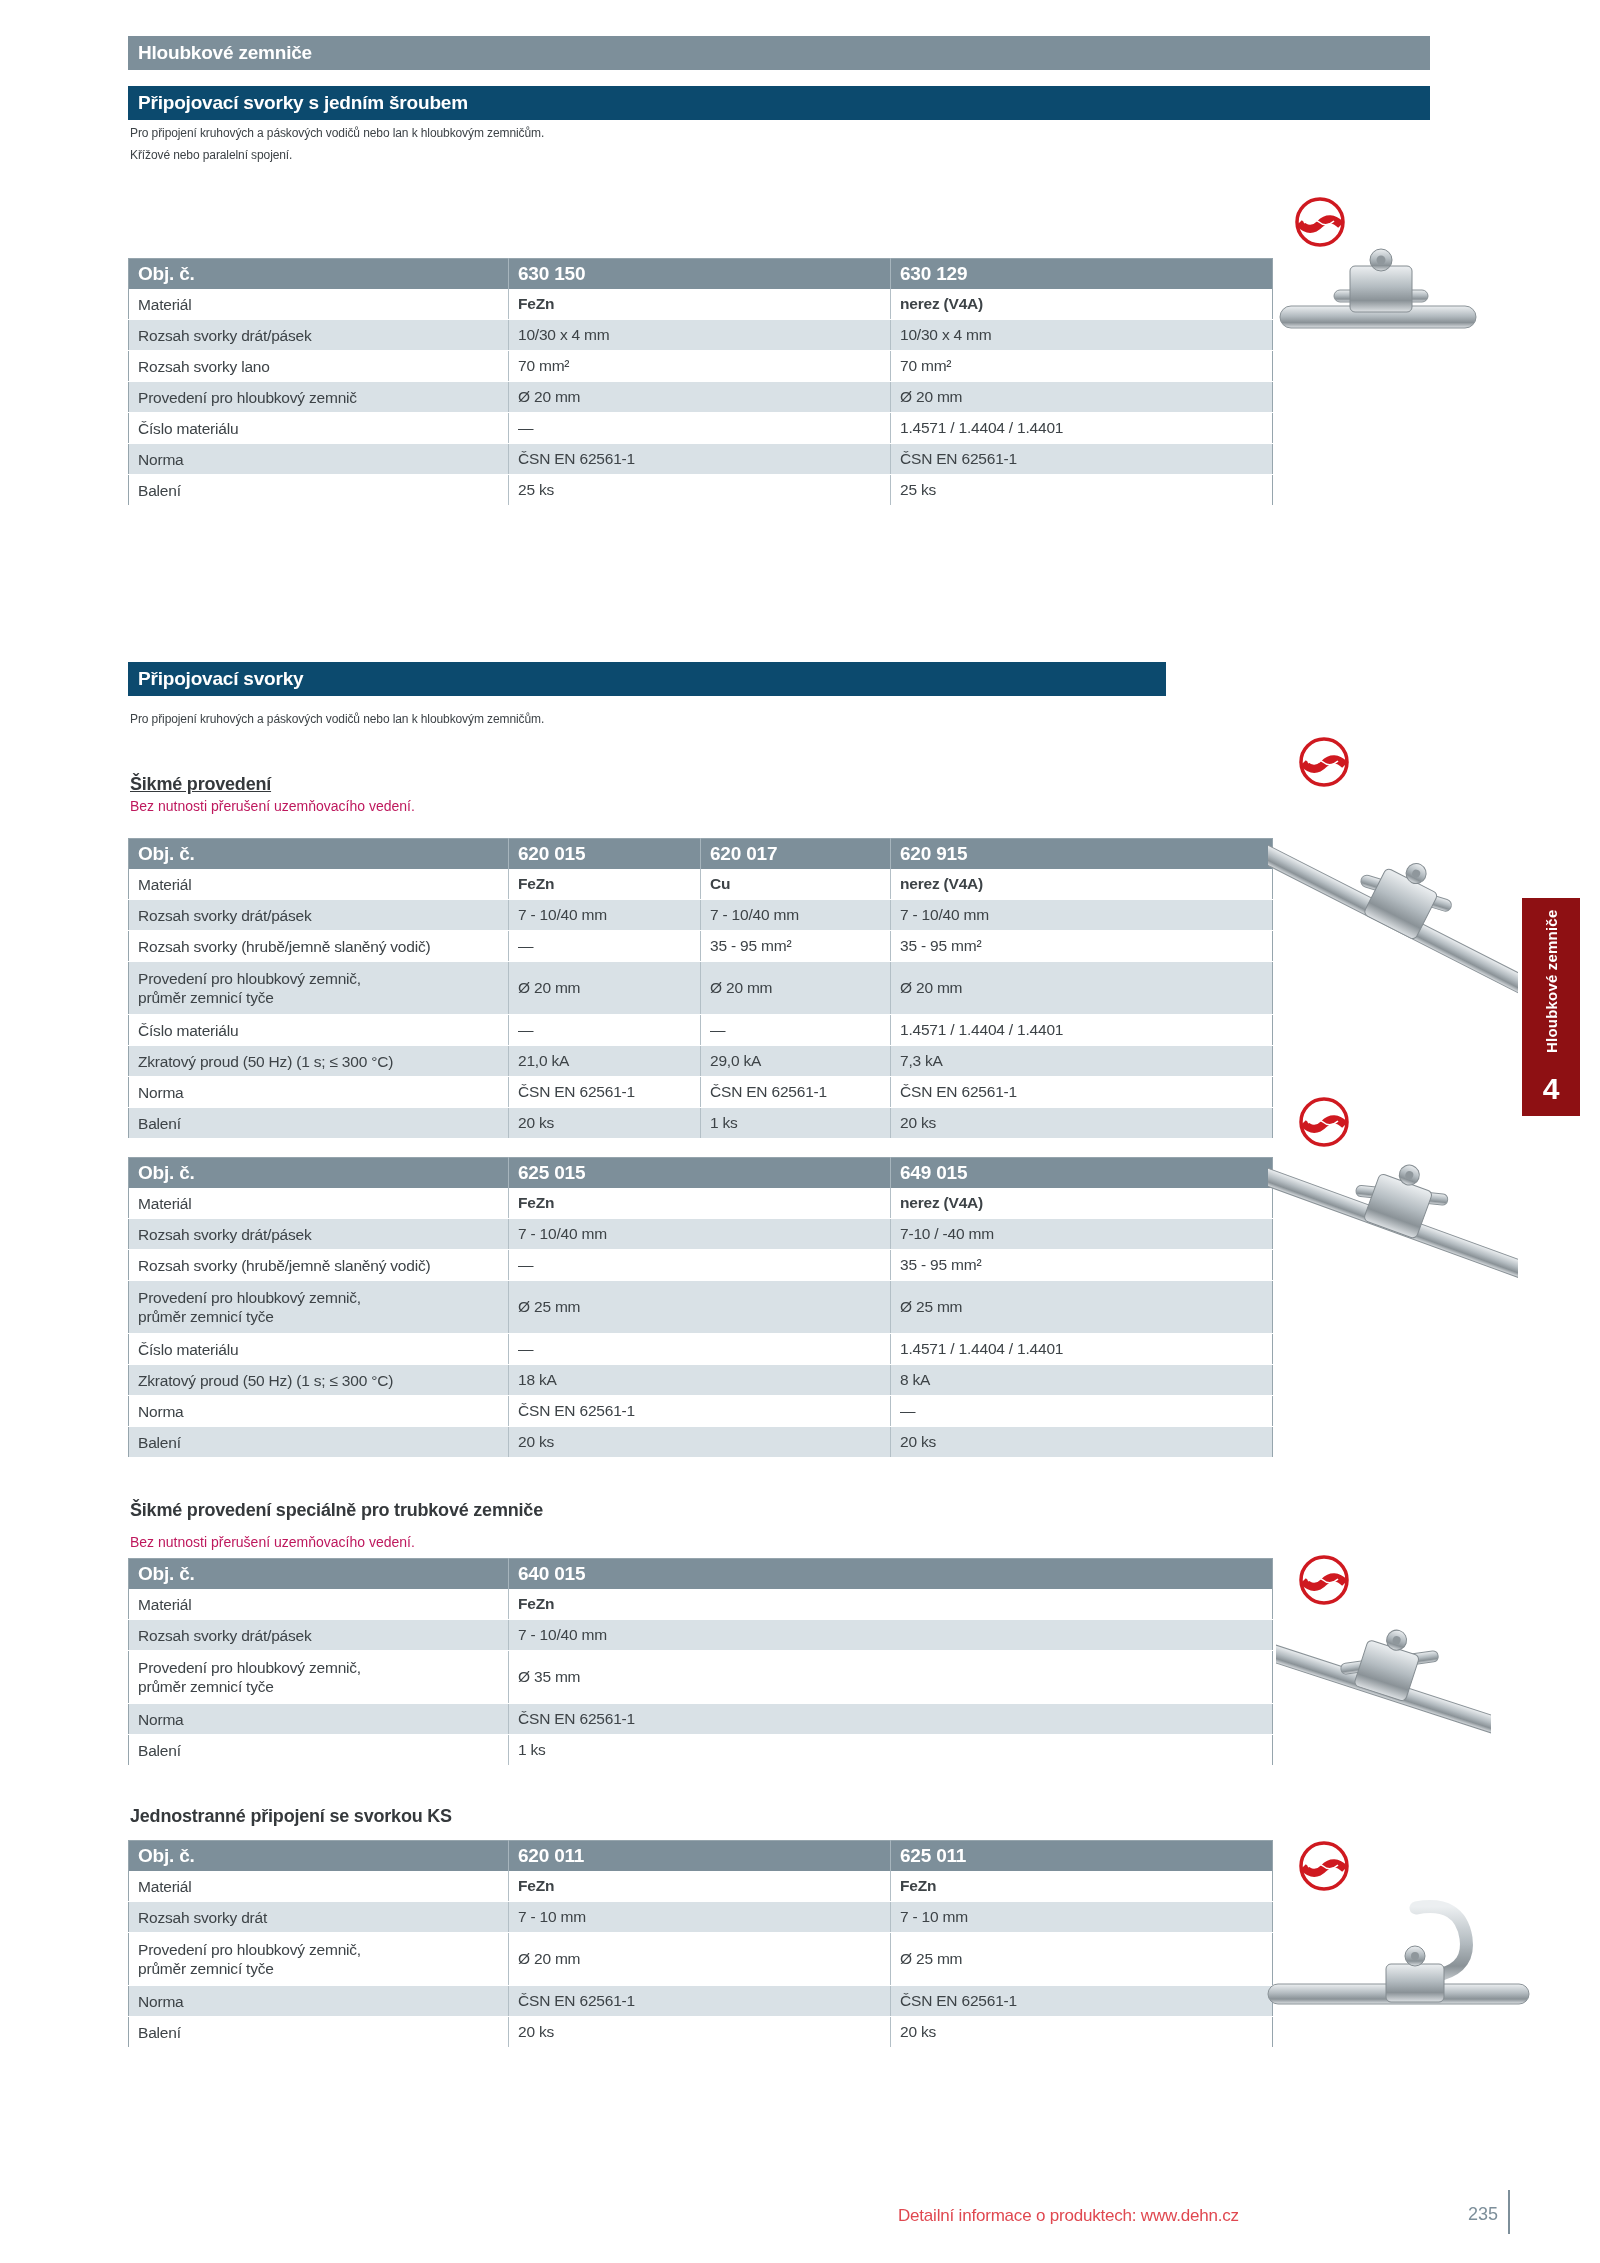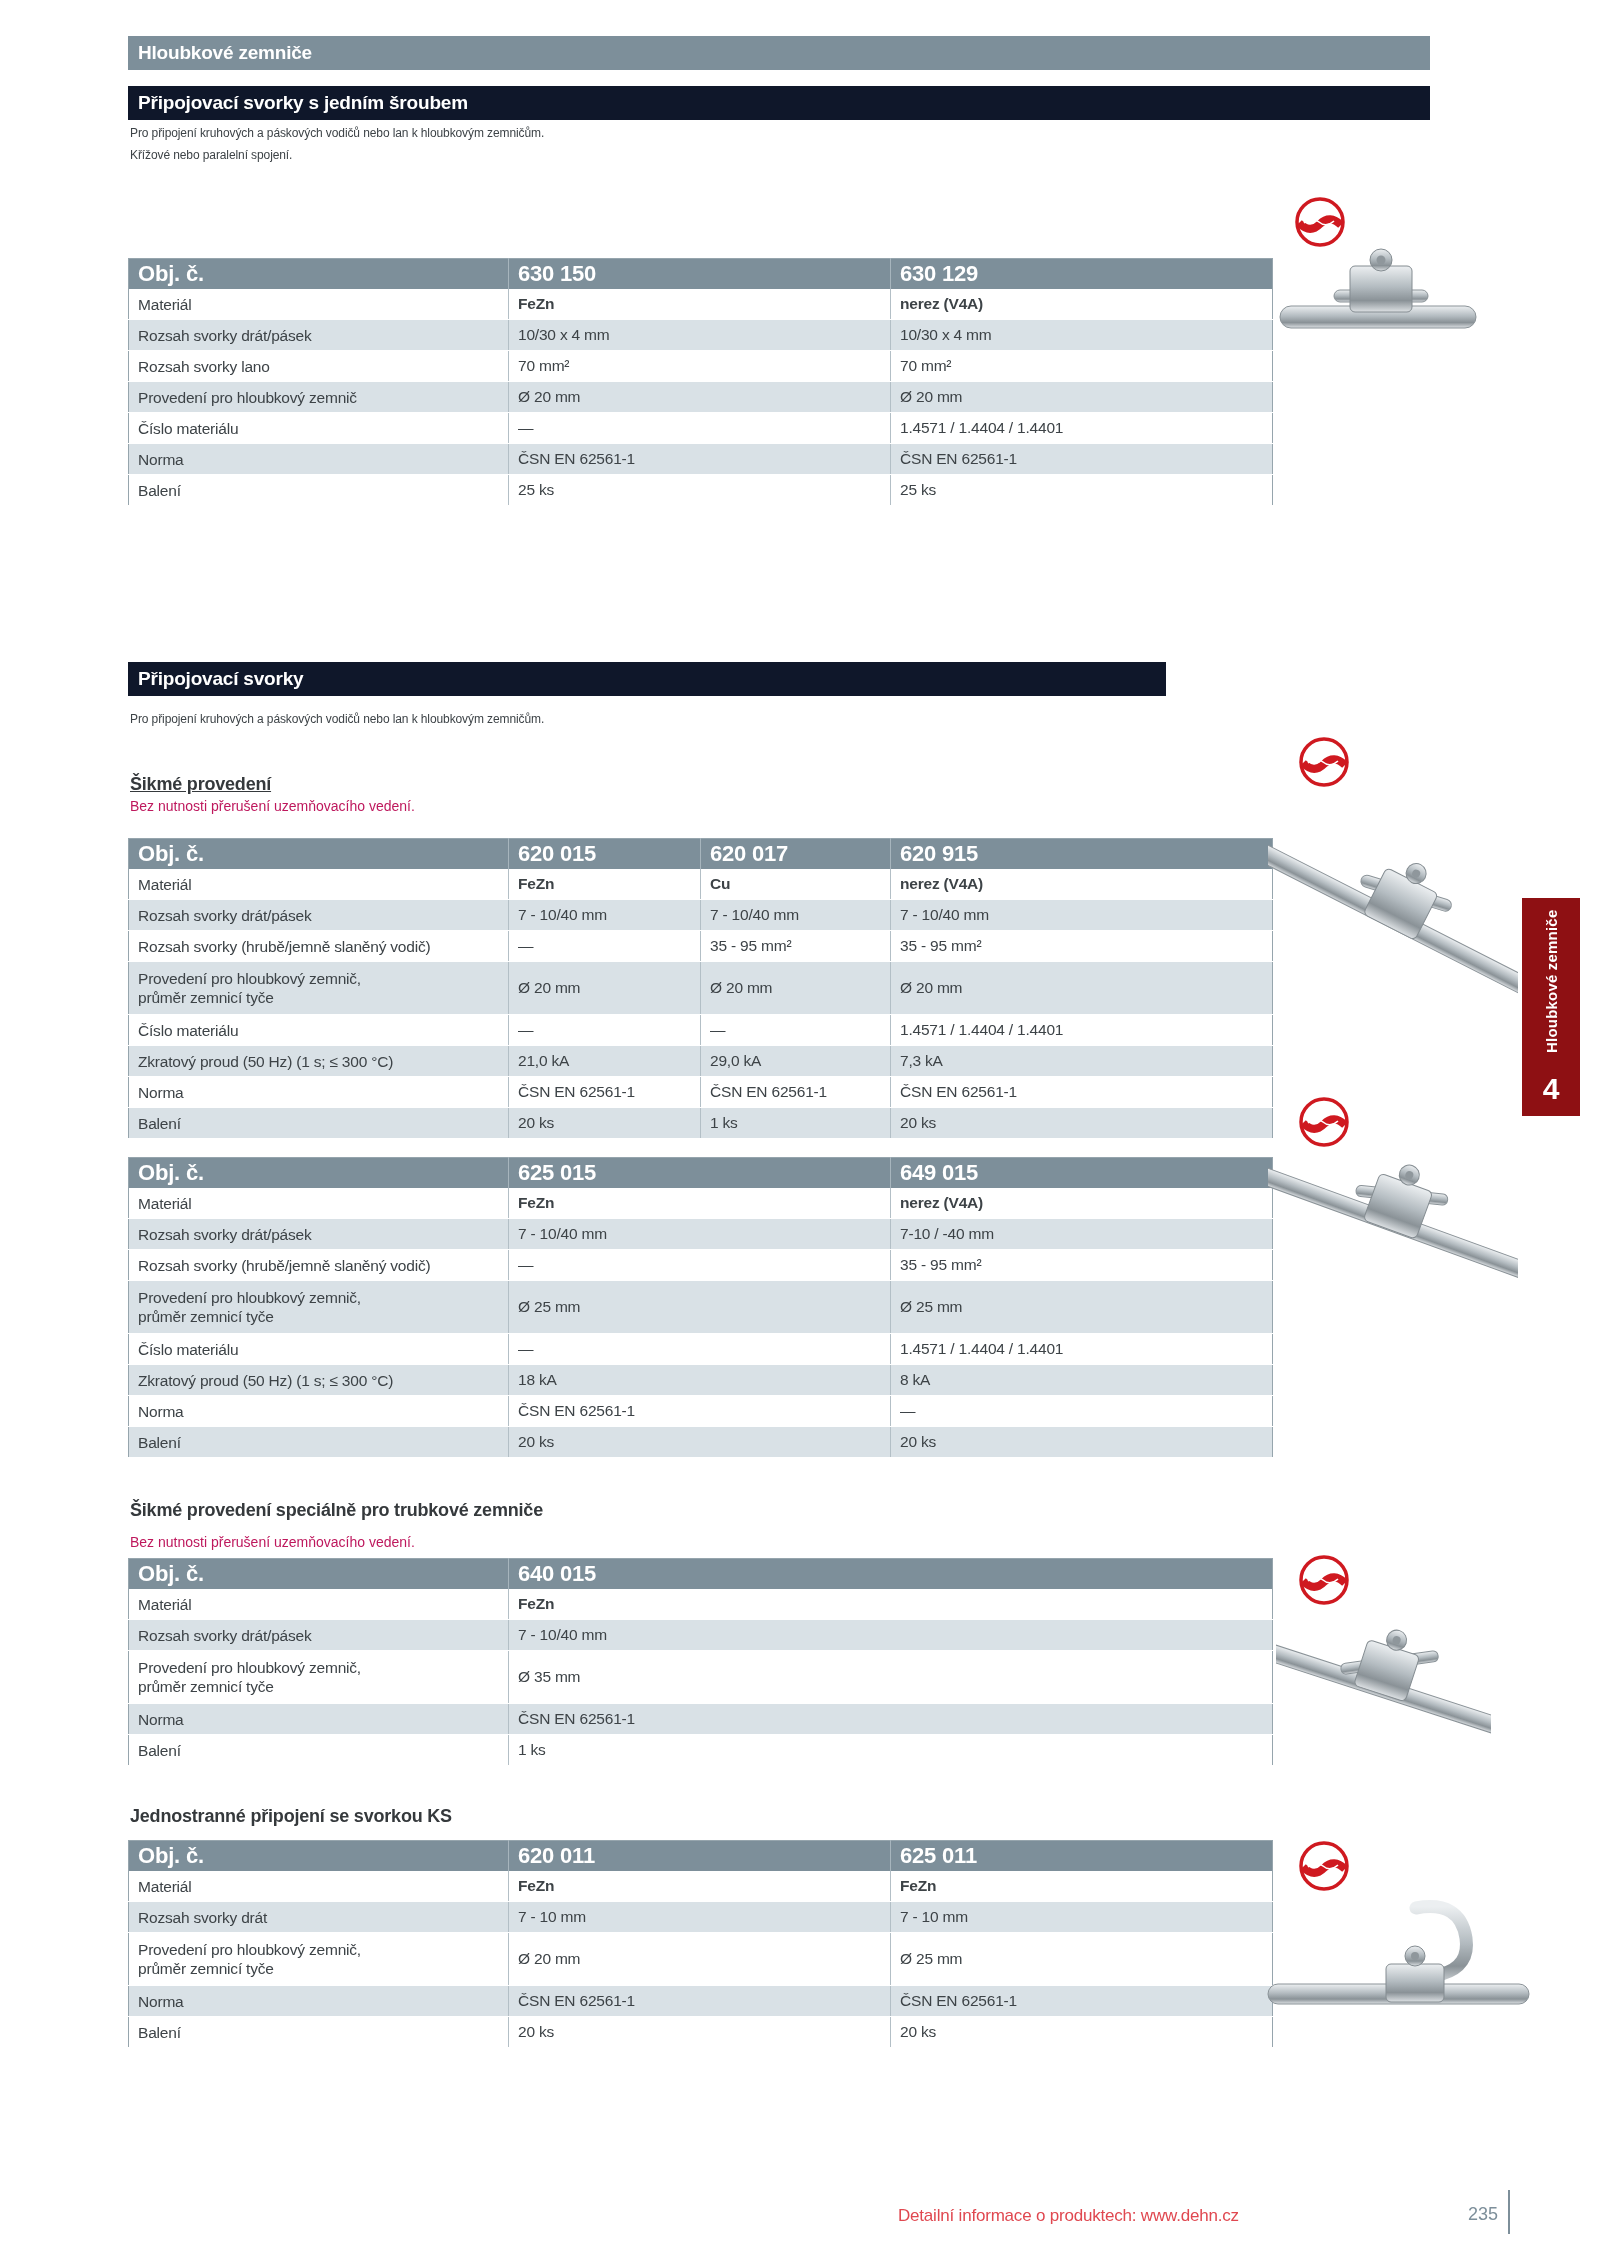--- a/index.html
+++ b/index.html
@@ -1,27 +1,27 @@
 <!DOCTYPE html>
 <html><head>
 <meta charset="utf-8">
 <style>
   html,body{margin:0;padding:0;background:#fff;}
   body{width:1600px;height:2263px;position:relative;font-family:"Liberation Sans",sans-serif;color:#3d4347;overflow:hidden;}
   .abs{position:absolute;}
   .bar{height:34px;display:flex;align-items:center;padding-left:10px;box-sizing:border-box;
        color:#fff;font-weight:bold;font-size:19px;letter-spacing:-0.2px;}
   .bar-gray{background:#7d8f9a;}
-  .bar-red{background:#0f172a;}
+  .bar-red{background:#0c4a6e;}
   .para{font-size:12px;line-height:22px;color:#3d4347;letter-spacing:-0.1px;}
   .subhead{font-size:18px;font-weight:bold;color:#35393c;letter-spacing:-0.2px;}
   .note{font-size:14px;color:#be185d;}
   
   table.spec{border-collapse:collapse;table-layout:fixed;border:1px solid #96a5ad;background:#fff;}
-  table.spec th{background:#7d8f9a;color:#fff;font-weight:bold;font-size:22px;text-align:left;
+  table.spec th{background:#7d8f9a;color:#fff;font-weight:bold;font-size:19px;text-align:left;
       height:30px;padding:0 0 0 9px;border-right:1px solid #a7b5bd;letter-spacing:-0.2px;}
   table.spec th:last-child{border-right:none;}
   table.spec td{font-size:15.5px;height:30px;padding:0 4px 0 9px;border-right:1px solid #b3bfc6;
       border-bottom:1px solid #fff;letter-spacing:-0.2px;color:#3d4347;vertical-align:middle;}
   table.spec td:last-child{border-right:none;}
   table.spec tbody tr:nth-child(even) td{background:#d9e1e6;}
   table.spec tr.tall td{height:52px;}
   td.lbl{white-space:pre-line;line-height:19px;}
   .b{font-weight:bold;color:#2e3336;}
   .blue{color:#1a87c9;}

